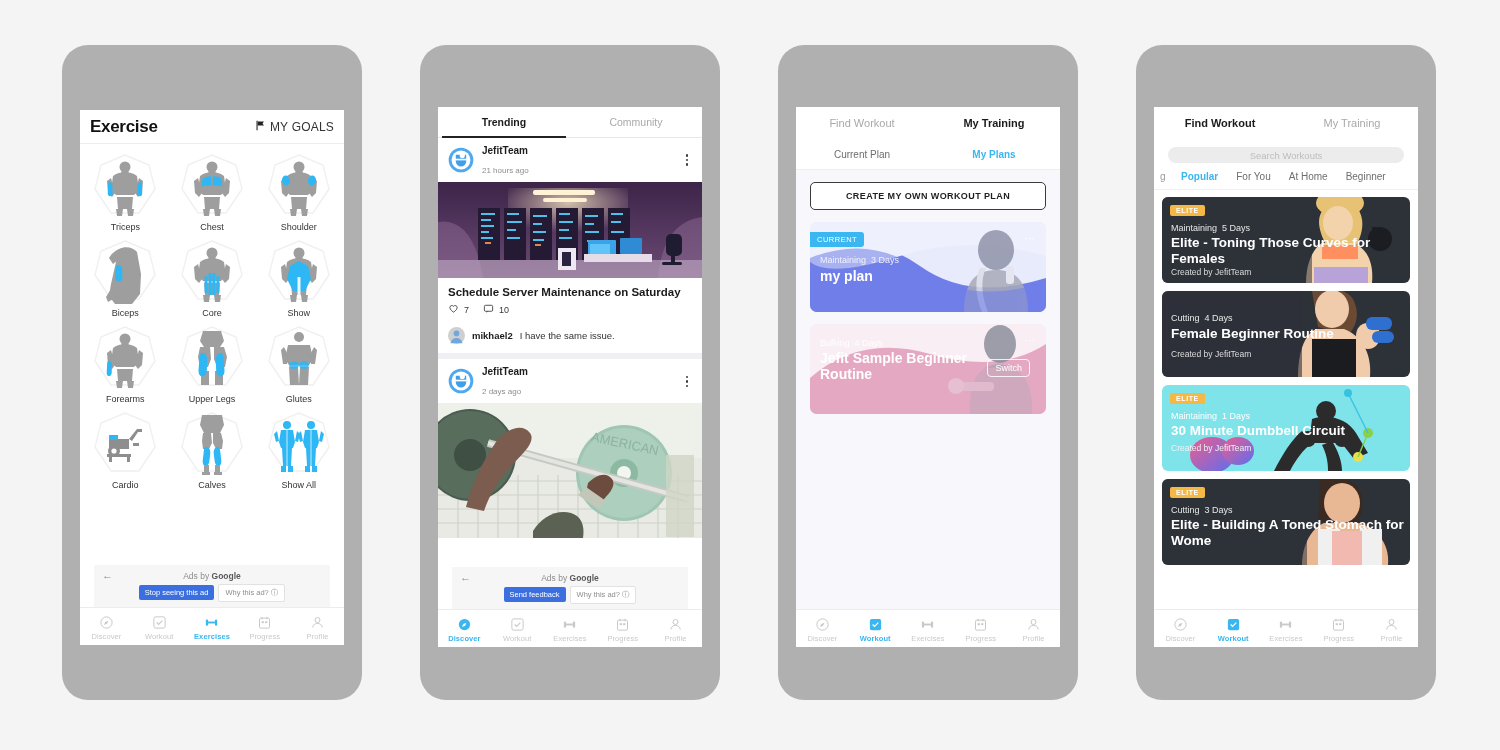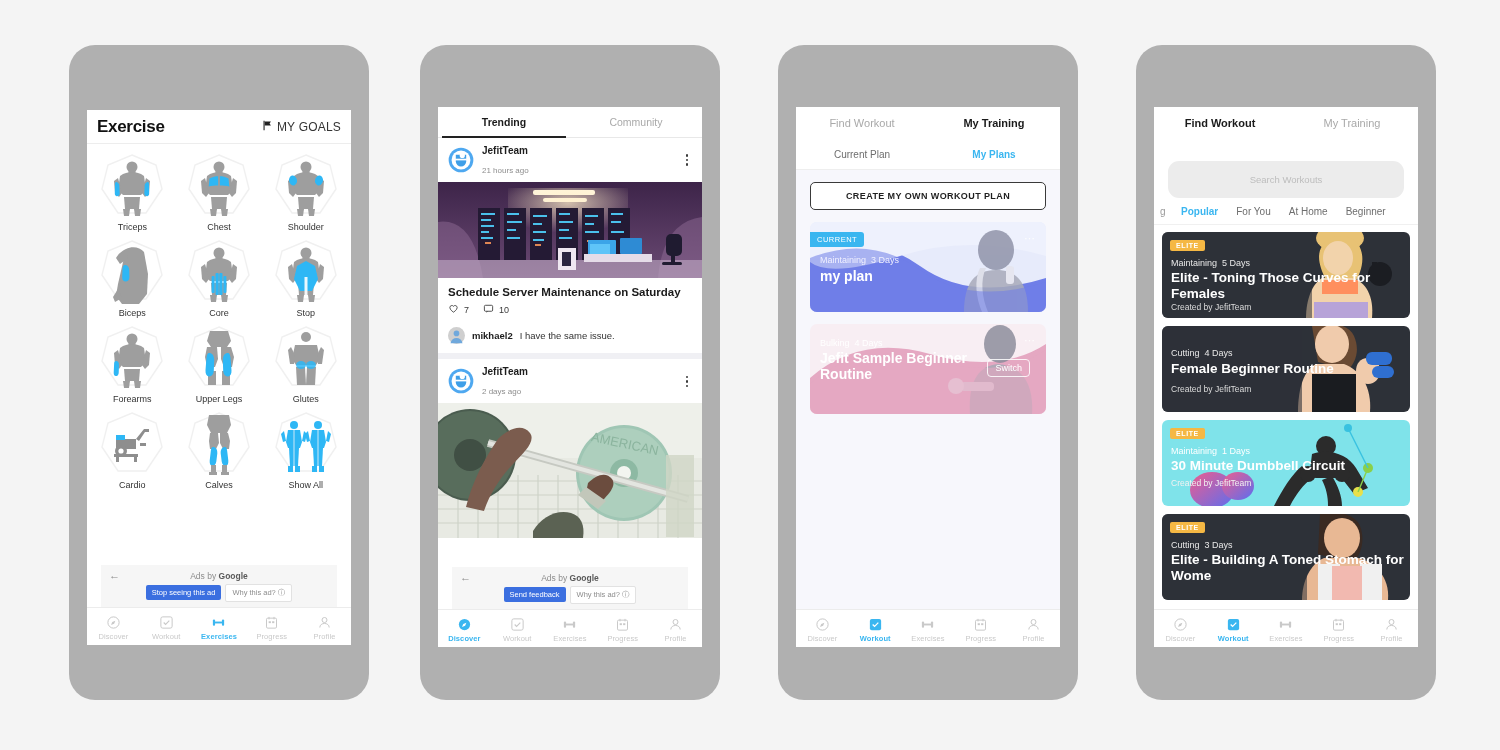--- a/index.html
+++ b/index.html
@@ -11,21 +11,21 @@
   }
   .stage{position:relative;width:1500px;height:750px;}
 
   
   .phone{
     position:absolute;
     top:45px;width:300px;height:655px;
     background:#b0b0b0;
     border-radius:26px;
   }
-  #phone-1{left:69px;}
+  #phone-1{left:62px;}
   #phone-2{left:420px;}
   #phone-3{left:778px;}
   #phone-4{left:1136px;}
 
   .screen{
     position:absolute;left:18px;top:65px;
     width:264px;height:535px;
     background:#ffffff;
     overflow:hidden;
     font-size:11px;color:#222;
@@ -122,21 +122,21 @@
   .pc-title{position:absolute;left:10px;top:46px;font-size:14px;font-weight:bold;color:#fff;line-height:1.15;max-width:190px;}
   .pc-title2{position:absolute;left:10px;top:26px;font-size:14px;font-weight:bold;color:#fff;line-height:1.15;max-width:195px;}
   .pc-dots{position:absolute;right:10px;top:10px;color:#fff;font-size:11px;letter-spacing:1px;opacity:.9;}
   .switch-btn{
     position:absolute;right:16px;top:35px;border:1px solid rgba(255,255,255,.85);
     border-radius:4px;padding:3px 7px;font-size:9px;color:#fff;
   }
 
   
   .search-box{
-    margin:22px 14px 0;height:37px;border-radius:11px;background:#ececec;
+    margin:8px 14px 0;height:16px;border-radius:11px;background:#ececec;
     display:flex;align-items:center;justify-content:center;
     font-size:9.5px;color:#bdbdbd;
   }
   .filter-row{display:flex;align-items:center;gap:0;padding:8px 0 7px 4px;background:#fff;border-bottom:1px solid #f0f0f0;}
   .filter{font-size:10px;color:#6e6e6e;padding:0 9px;white-space:nowrap;}
   .filter.cut{color:#9a9a9a;padding-left:2px;padding-right:4px;overflow:hidden;width:8px;}
   .filter.active{color:#3ab6f0;font-weight:bold;}
   .wk-card{position:relative;margin:7px 8px 8px;height:86px;border-radius:6px;overflow:hidden;}
   .wk-card svg.bg{position:absolute;inset:0;width:100%;height:100%;}
   .elite{
@@ -294,21 +294,21 @@
                   <path d="M28 46h16l-1 12h-14z"></path>
                   <path d="M27 58h7l-1 7h-5z"></path>
                   <path d="M38 58h7l-1 7h-5z"></path>
                 </g>
                 <g fill="#2eb7f5">
                   <path d="M36 24l9 5 3 13-6 12h-12l-6-12 3-13z"></path>
                   <path d="M34.5 40h3v18h-3z" fill="#fff" opacity=".9"></path>
                 </g>
               </svg>
           </div>
-          <div class="ex-cell-label">Stop</div>
+          <div class="ex-cell-label">Show</div>
         </div>
 
         <div class="ex-cell">
           <div class="body-wrap">
             <svg viewBox="0 0 72 70">
                 <polygon points="36,4 60,14 66,38 50,62 22,62 6,38 12,14" fill="none" stroke="#f0f0f0" stroke-width="1.4"></polygon>
                 <g fill="#9e9e9e">
                   <circle cx="36" cy="16" r="5.5"></circle>
                   <rect x="32.5" y="20" width="7" height="4"></rect>
                   <path d="M24 25c4-3 8-4 12-4s8 1 12 4l2 14-5 5H27l-5-5z"></path>

